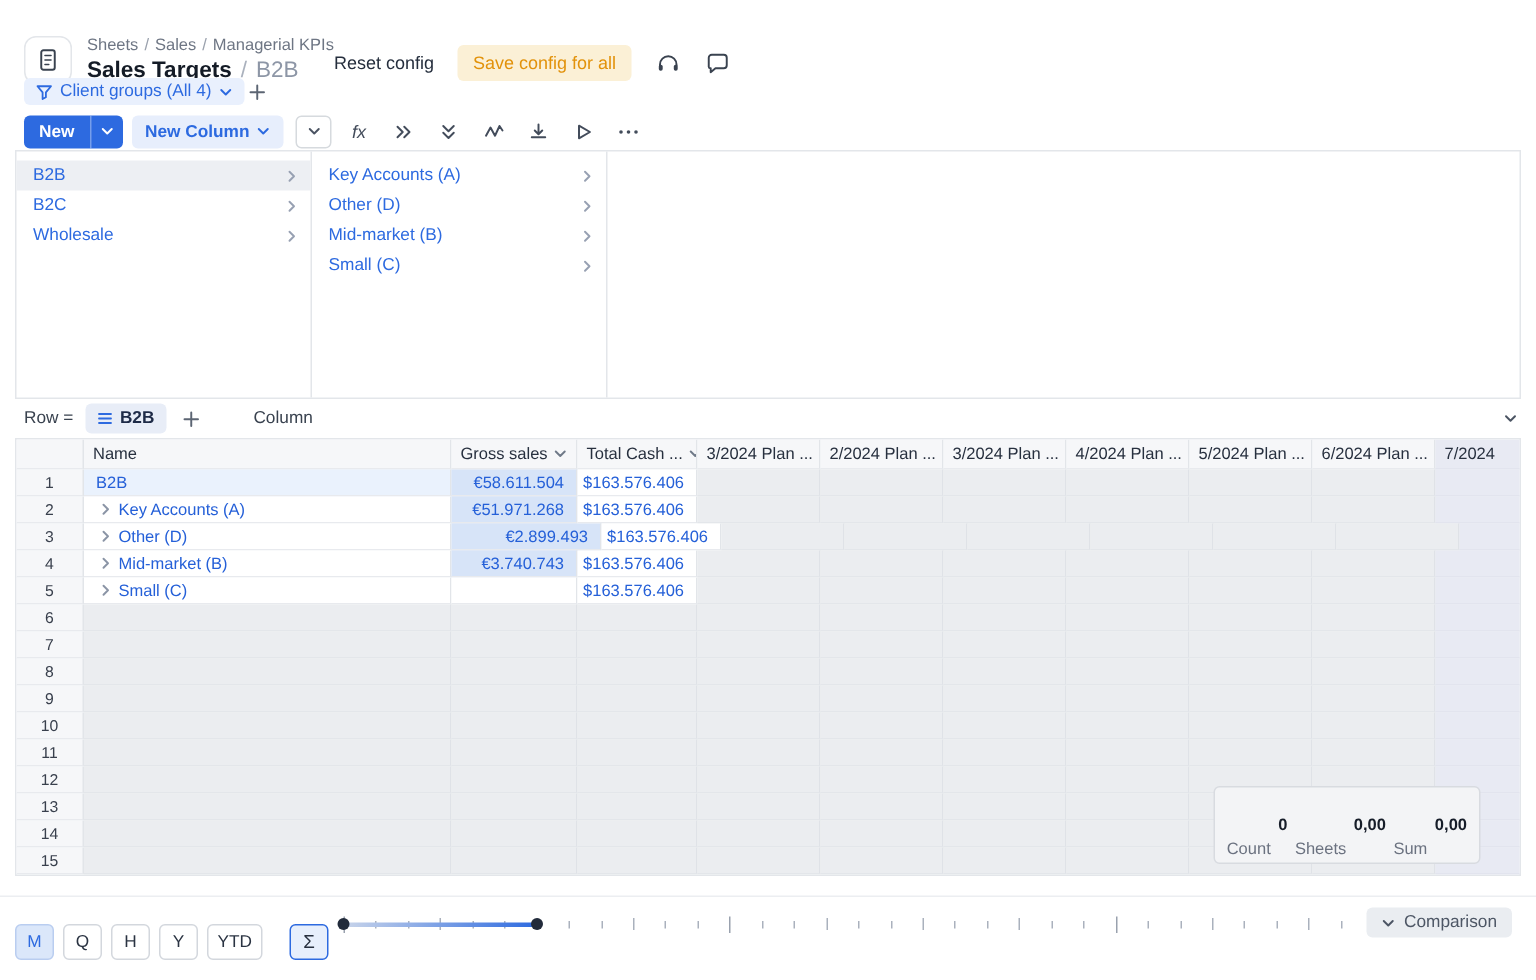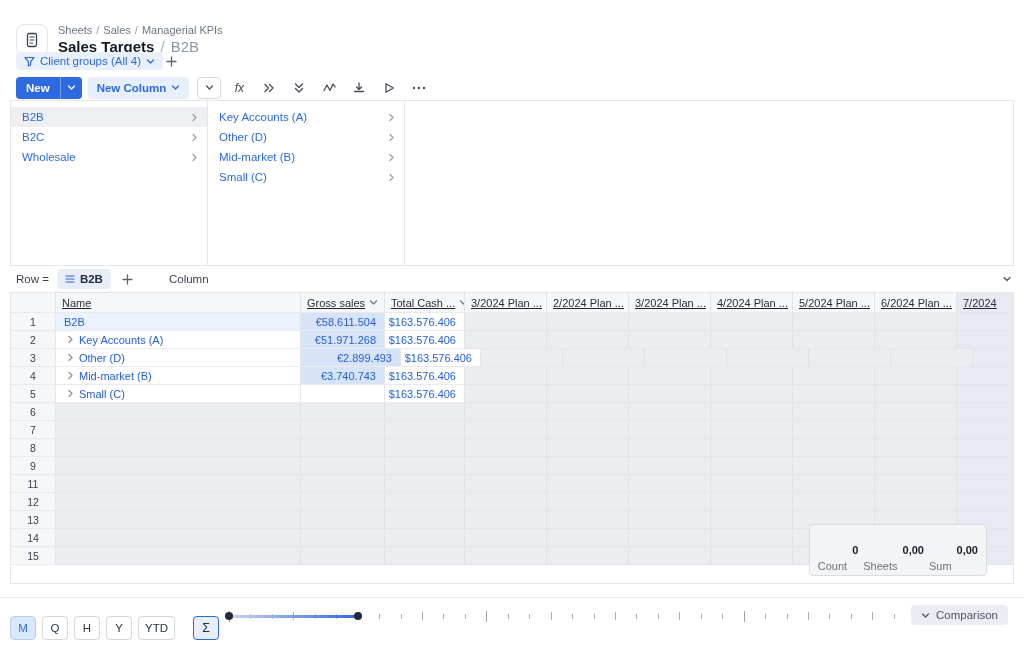--- a/index.html
+++ b/index.html
@@ -57,21 +57,21 @@
   .rowlabel, .collabel { font-size:11.5px; color:#39424f; }
   .rowchip { display:flex; align-items:center; gap:5px; background:#e8edf7; border-radius:4px; padding:2px 8px; height:20px; }
   .rowchip .chiptext { font-size:11.5px; font-weight:700; color:#1e2b47; }
   .rowchip .listicon { color:#2d6ae0; display:flex; }
   .collabel { margin-left:24px; }
   .rowbar-chev { position:absolute; right:2px; color:#4b5463; display:flex; }
 
   
   .grid { position:absolute; top:292px; left:10px; width:1004px; height:292px; border:1px solid #e3e6ea; background:#fff; overflow:hidden; }
   .grow { display:flex; height:18px; }
-  .grow.ghead { height:20px;text-decoration:underline; }
+  .grow.ghead { height:20px; }
   .cell { flex:none; display:flex; align-items:center; font-size:11px; overflow:hidden; white-space:nowrap;
           border-right:1px solid #e2e5e9; border-bottom:1px solid #e8eaee; background:#fff; }
   .rn { width:45px; justify-content:center; background:#f6f7f9; color:#39404d; font-size:10.5px; }
   .hcell { background:#f6f7f9; color:#27303f; padding:0 6px; gap:4px; }
   .hcell .sorti { margin-left:auto; color:#707a89; display:flex; }
   .namec { padding:0 8px; color:#2560d8; gap:4px; }
   .namec.ind { padding-left:10px; }
   .namec.hl { background:#eaf2fd; }
   .arrow { color:#8b95a6; display:flex; }
   .valc { justify-content:flex-end; padding:0 8px; color:#2560d8; }
@@ -122,20 +122,36 @@
         <span class="sep">/</span>
         <span class="crumb">Managerial KPIs</span>
       </div>
       <div class="title-row">
         <span class="title">Sales Targets</span>
         <span class="tsep">/</span>
         <span class="subtitle">B2B</span>
       </div>
     </div>
   </div>
+  <div class="hdr-right">
+    <button class="reset">Reset config</button>
+    <button class="save">Save config for all</button>
+    <span class="hicon">
+      <svg width="17" height="17" viewBox="0 0 17 17">
+          <path d="M3 10v-1a5.5 5.5 0 0 1 11 0v1" fill="none" stroke="currentColor" stroke-width="1.3"></path>
+          <rect x="2.2" y="9.2" width="2.6" height="4" rx="1.2" fill="currentColor"></rect>
+          <rect x="12.2" y="9.2" width="2.6" height="4" rx="1.2" fill="currentColor"></rect>
+        </svg>
+    </span>
+    <span class="hicon">
+      <svg width="17" height="17" viewBox="0 0 17 17">
+          <path d="M2.5 4.5a2 2 0 0 1 2-2h8a2 2 0 0 1 2 2v5a2 2 0 0 1-2 2H7l-3.2 2.6V11.5h-.3a1 1 0 0 1-1-1z" fill="none" stroke="currentColor" stroke-width="1.3" stroke-linejoin="round"></path>
+        </svg>
+    </span>
+  </div>
 </div>
 
 <div class="filterbar">
   <div class="fchip">
     <span>
       <svg width="11" height="11" viewBox="0 0 11 11">
           <path d="M1 1.5h9L6.6 5.6v3.2l-2.2 1.2V5.6z" fill="none" stroke="currentColor" stroke-width="1.2" stroke-linejoin="round"></path>
         </svg>
     </span>
     <span>Client groups (All 4)</span>
@@ -488,20 +504,33 @@
         <div class="cell mc" style="width: 82px;"></div>
         <div class="cell mc" style="width: 82px;"></div>
         <div class="cell mc" style="width: 82px;"></div>
         <div class="cell mc" style="width: 82px;"></div>
         <div class="cell mc" style="width: 82px;"></div>
         <div class="cell mc" style="width: 82px;"></div>
         <div class="cell lastcol" style="width: 60px;"></div>
       </div>
       <div class="grow">
         <div class="cell rn">9</div>
+        <div class="cell namec grayc" style="width: 245px;"></div>
+        <div class="cell valc grayc" style="width: 84px;"></div>
+        <div class="cell valc grayc" style="width: 80px;"></div>
+        <div class="cell mc" style="width: 82px;"></div>
+        <div class="cell mc" style="width: 82px;"></div>
+        <div class="cell mc" style="width: 82px;"></div>
+        <div class="cell mc" style="width: 82px;"></div>
+        <div class="cell mc" style="width: 82px;"></div>
+        <div class="cell mc" style="width: 82px;"></div>
+        <div class="cell lastcol" style="width: 60px;"></div>
+      </div>
+      <div class="grow">
+        <div class="cell rn">10</div>
         <div class="cell namec grayc" style="width: 245px;"></div>
         <div class="cell valc grayc" style="width: 84px;"></div>
         <div class="cell valc grayc" style="width: 80px;"></div>
         <div class="cell mc" style="width: 82px;"></div>
         <div class="cell mc" style="width: 82px;"></div>
         <div class="cell mc" style="width: 82px;"></div>
         <div class="cell mc" style="width: 82px;"></div>
         <div class="cell mc" style="width: 82px;"></div>
         <div class="cell mc" style="width: 82px;"></div>
         <div class="cell lastcol" style="width: 60px;"></div>

